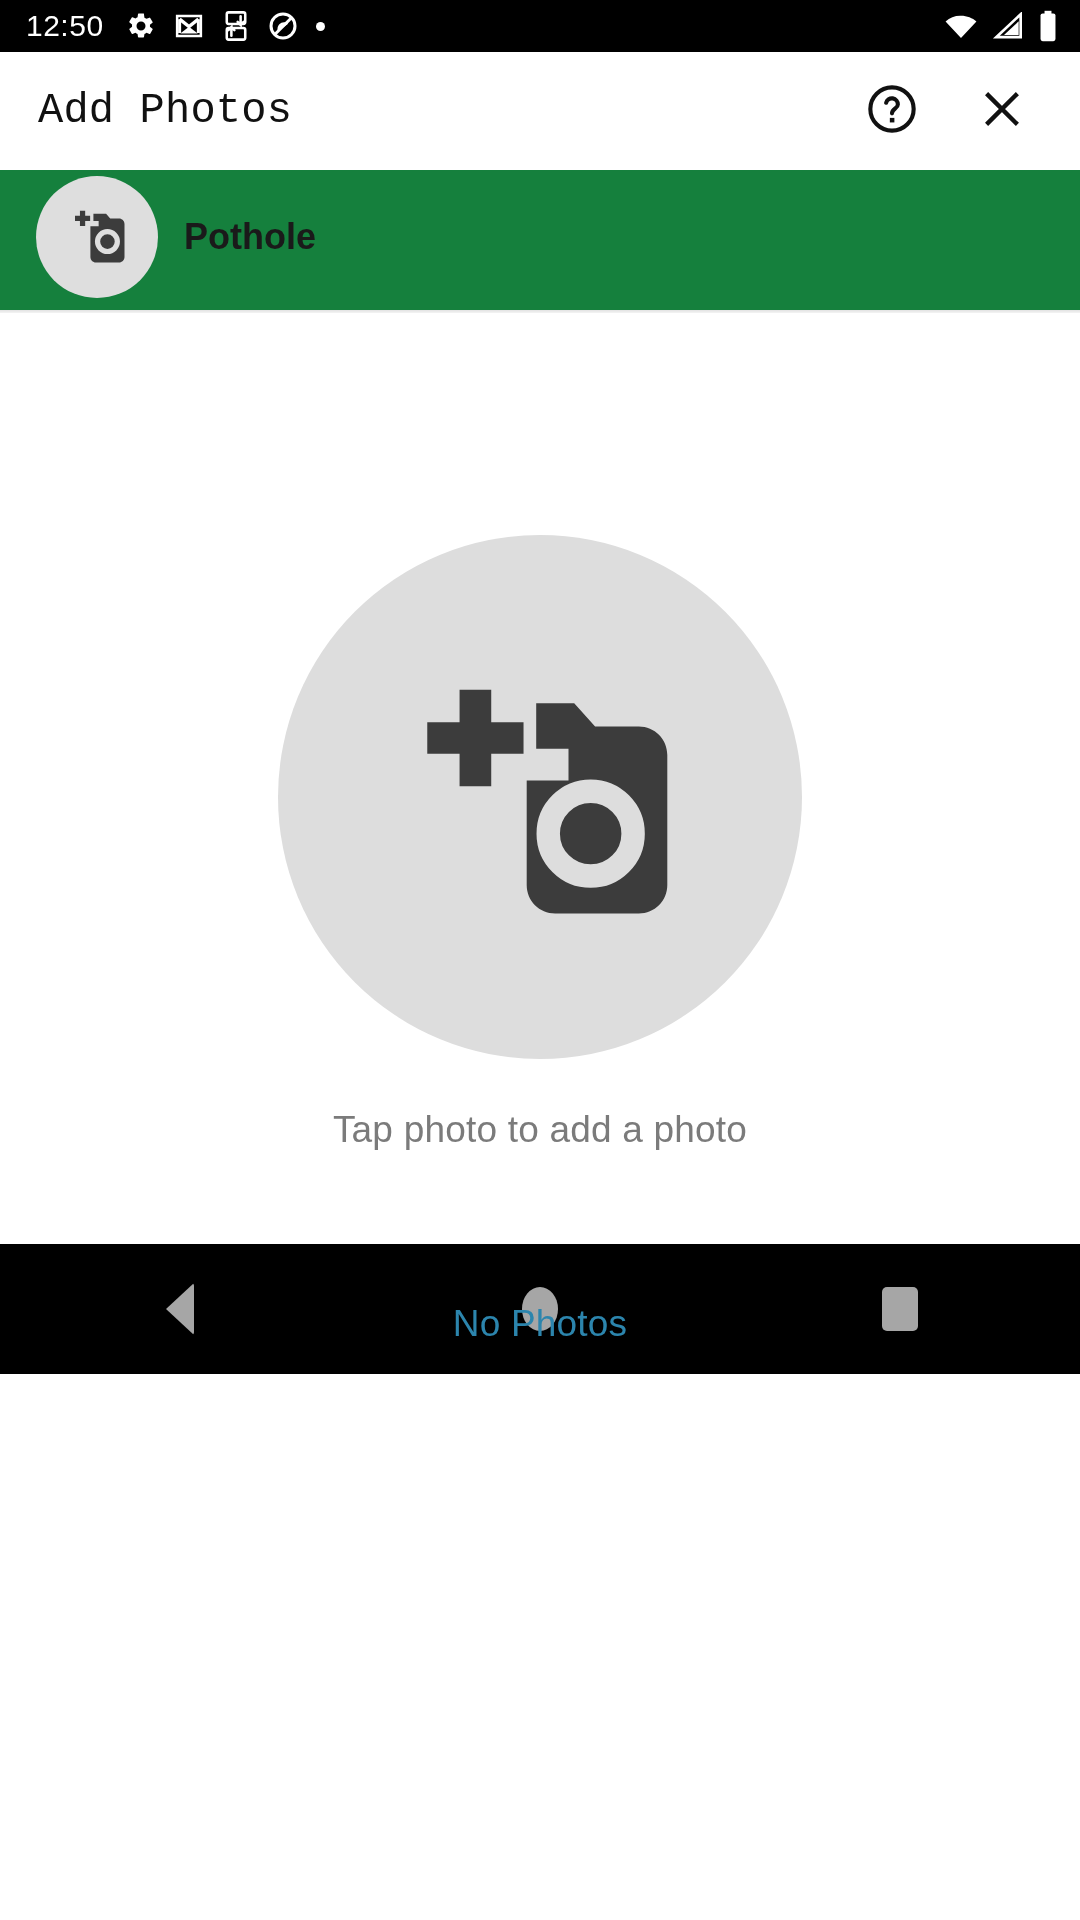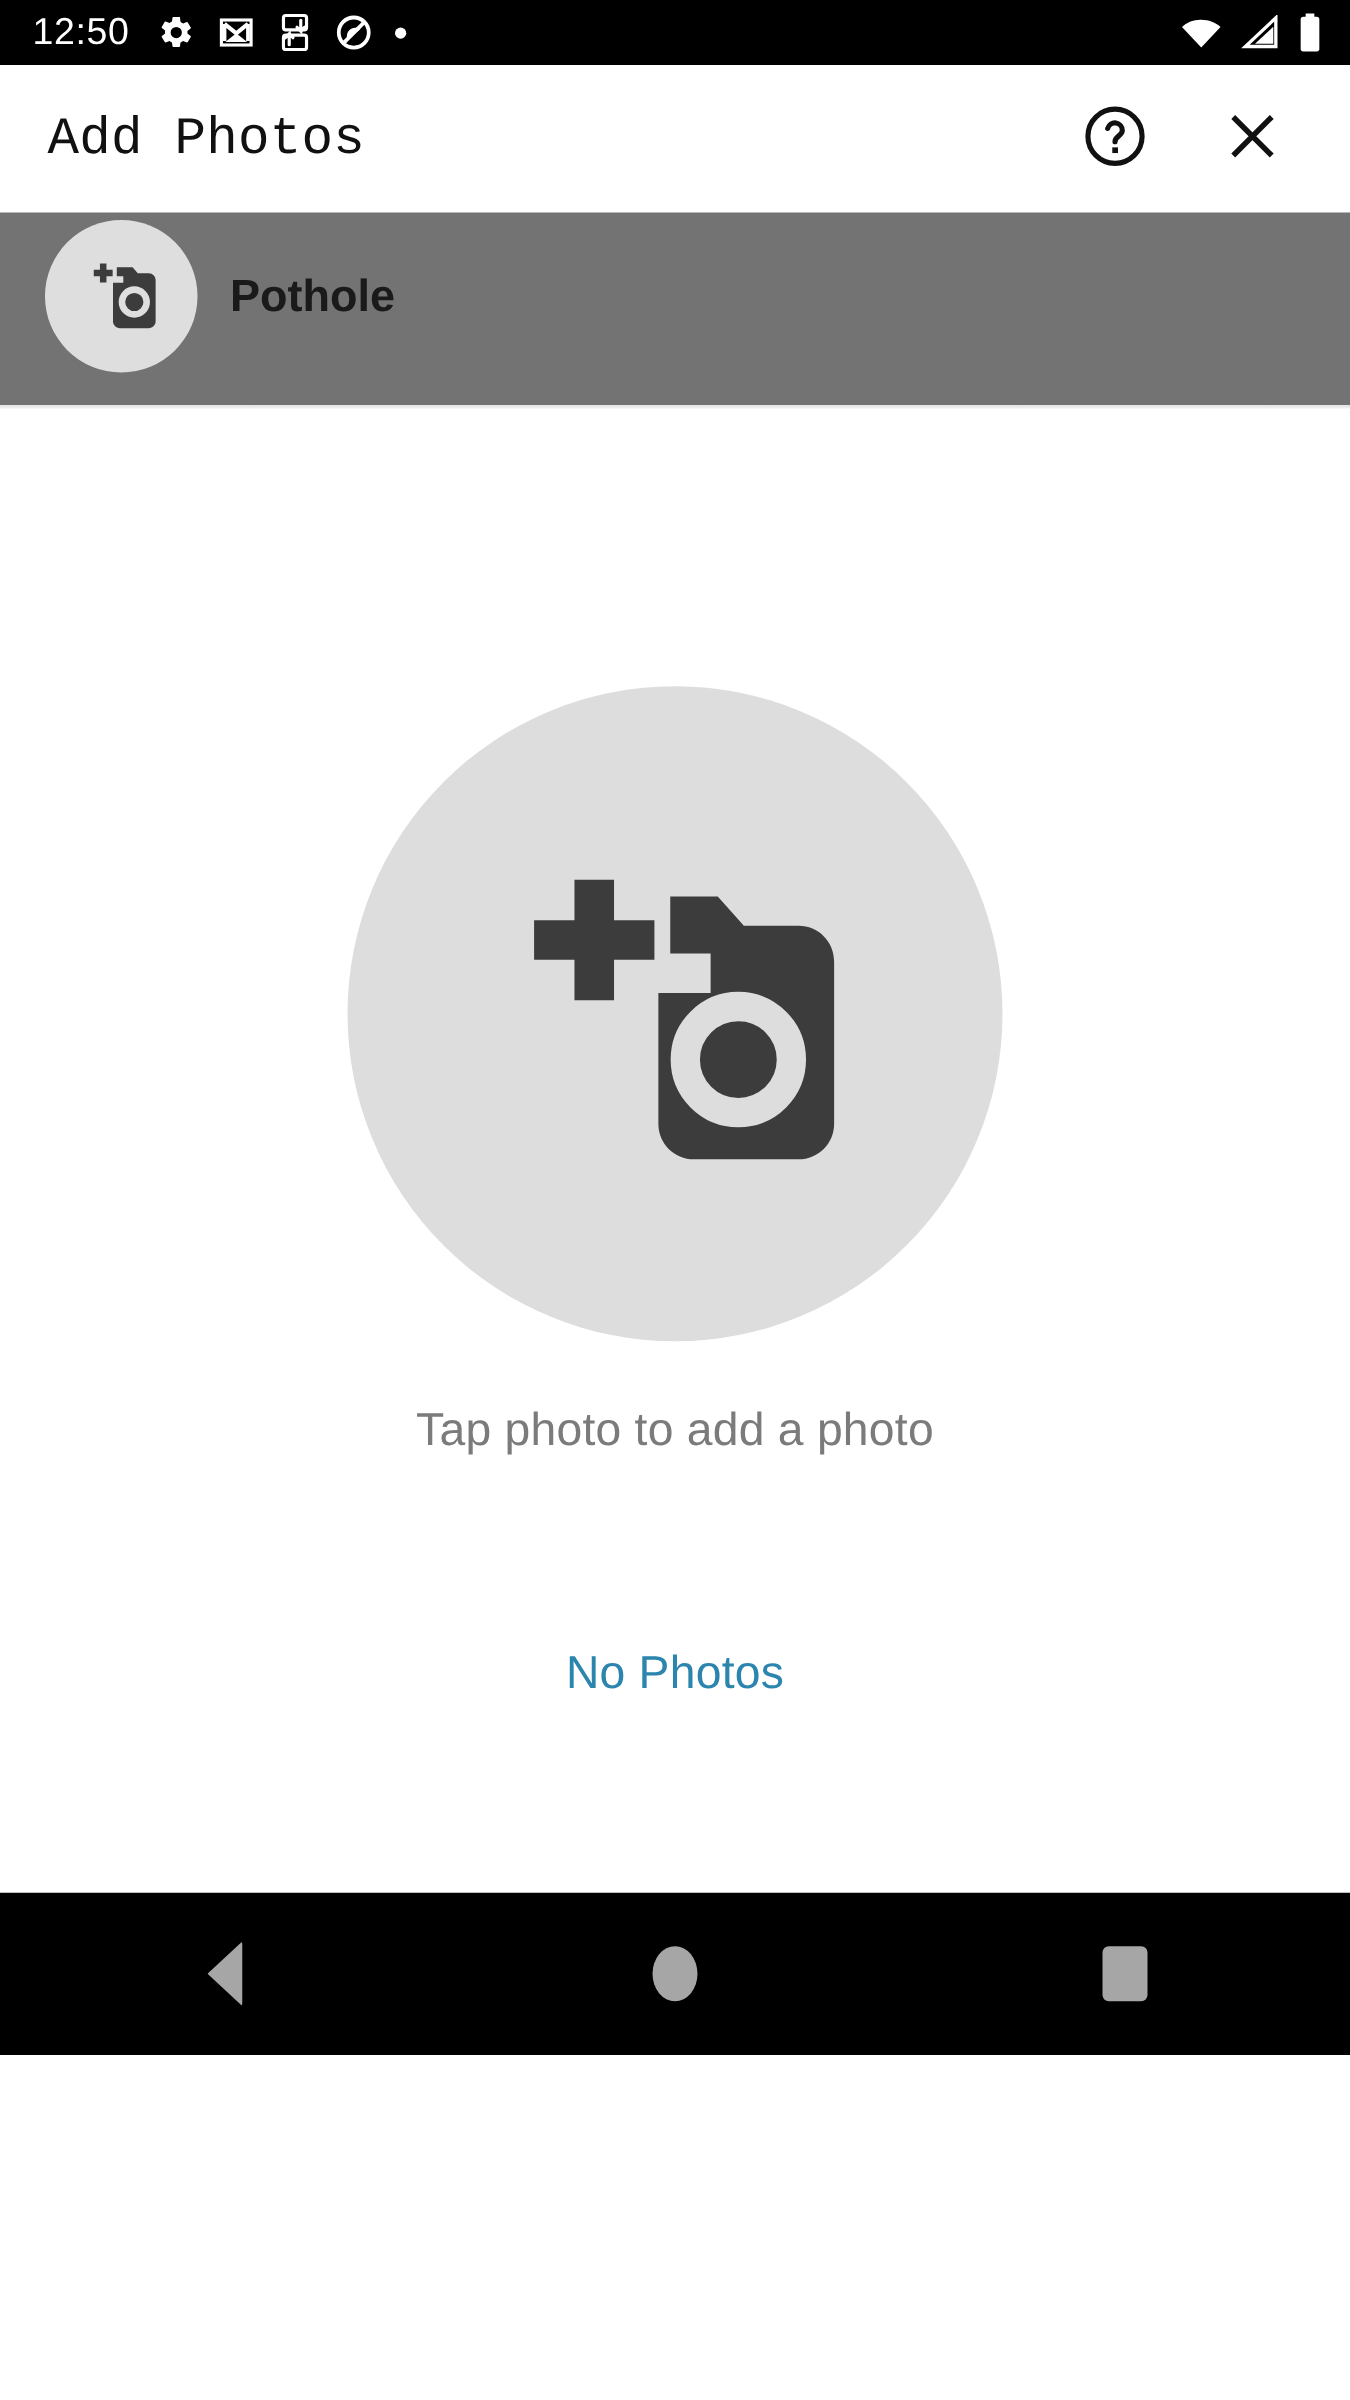--- a/index.html
+++ b/index.html
@@ -4,21 +4,21 @@
 <style>
   * { margin:0; padding:0; box-sizing:border-box; }
   html, body {
     width:1080px; height:1920px;
     background:#ffffff;
     font-family:"Liberation Sans", sans-serif;
     overflow:hidden;
   }
   #screen {
     position:relative;
-    width:1080px; height:1644px;
+    width:1080px; height:1374px;
     background:#ffffff;
     display:flex; flex-direction:column;
   }
 
   
   #status-bar {
     height:52px;
     background:#000000;
     display:flex; align-items:center;
     padding:0 22px 0 26px;
@@ -59,22 +59,22 @@
   .header-btn {
     width:84px; height:84px;
     display:flex; align-items:center; justify-content:center;
     background:transparent; border:none; cursor:pointer;
   }
   #help-button { margin-right:26px; }
 
   
   #info-row {
     display:flex; align-items:center;
-    padding:6px 36px 26px 36px;
-    background:#737373;
+    padding:6px 36px 12px 36px;
+    background:#15803d;
     flex:0 0 auto;
     position:relative;
   }
   #avatar {
     width:122px; height:122px;
     border-radius:50%;
     background:#dedede;
     display:flex; align-items:center; justify-content:center;
     flex:0 0 auto;
     margin-right:26px;

